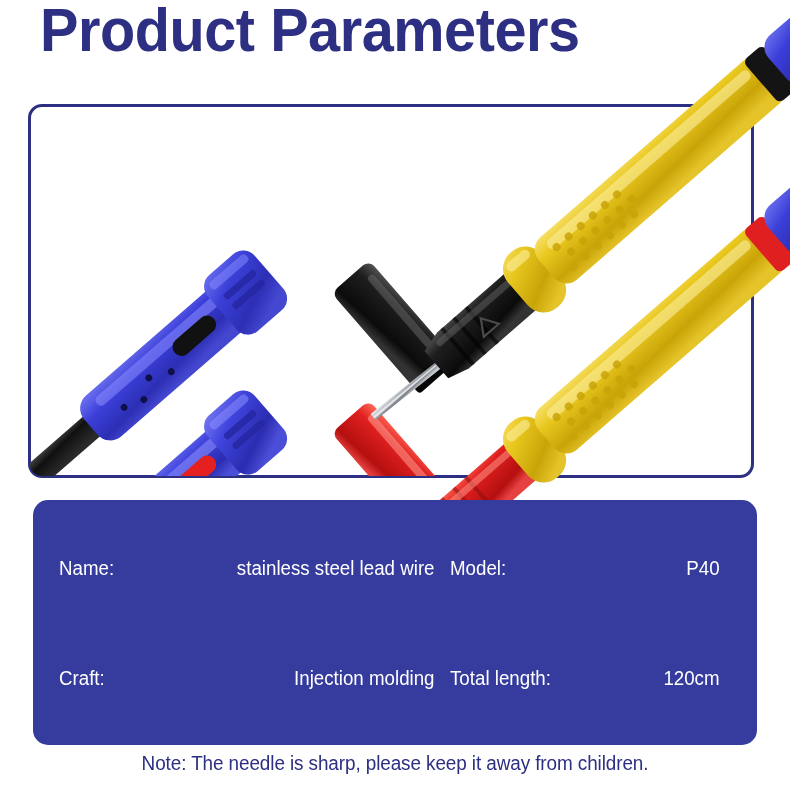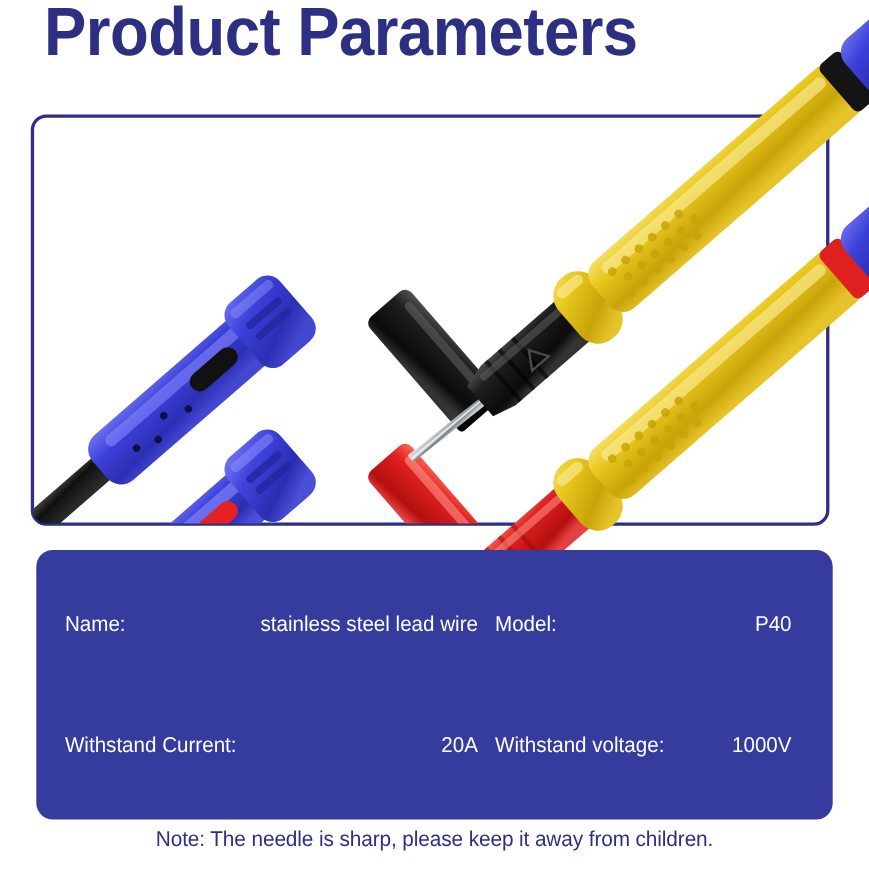--- a/index.html
+++ b/index.html
@@ -320,30 +320,30 @@
     <div class="spec-cell left-col">
       <span class="spec-label">Name:</span>
       <span class="spec-value">stainless steel  lead wire</span>
     </div>
     <div class="spec-cell right-col">
       <span class="spec-label">Model:</span>
       <span class="spec-value">P40</span>
     </div>
   </div>
 
+
   <div class="spec-row">
     <div class="spec-cell left-col">
-      <span class="spec-label">Withstand Current:</span>
-      <span class="spec-value">20A</span>
+      <span class="spec-label">Craft:</span>
+      <span class="spec-value">Injection molding</span>
     </div>
     <div class="spec-cell right-col">
-      <span class="spec-label">Withstand voltage:</span>
-      <span class="spec-value">1000V</span>
+      <span class="spec-label">Total length:</span>
+      <span class="spec-value">120cm</span>
     </div>
   </div>
 
 
 
 
-
 </div>
 
 <div class="note">Note: The needle is sharp, please keep it away from children.</div>
 
 </body></html>

